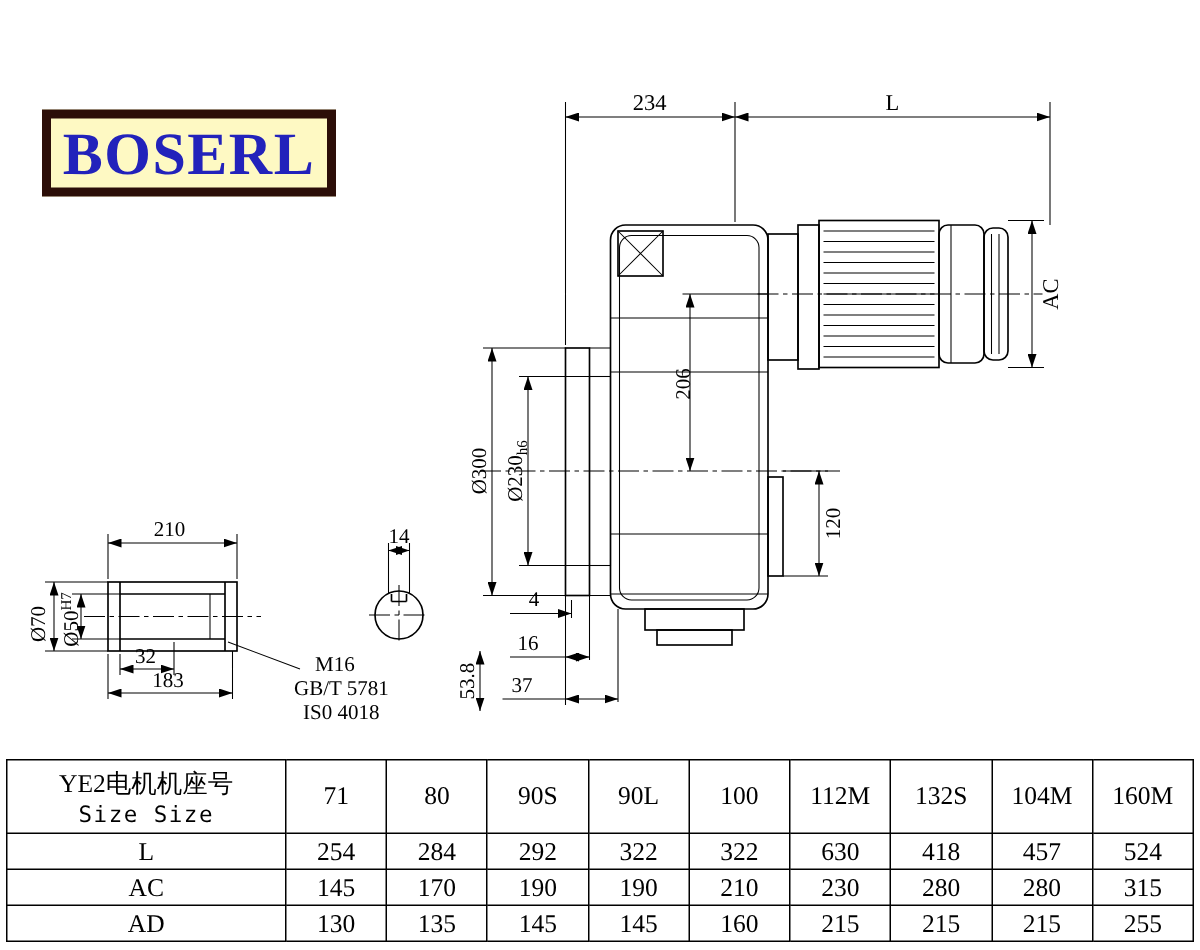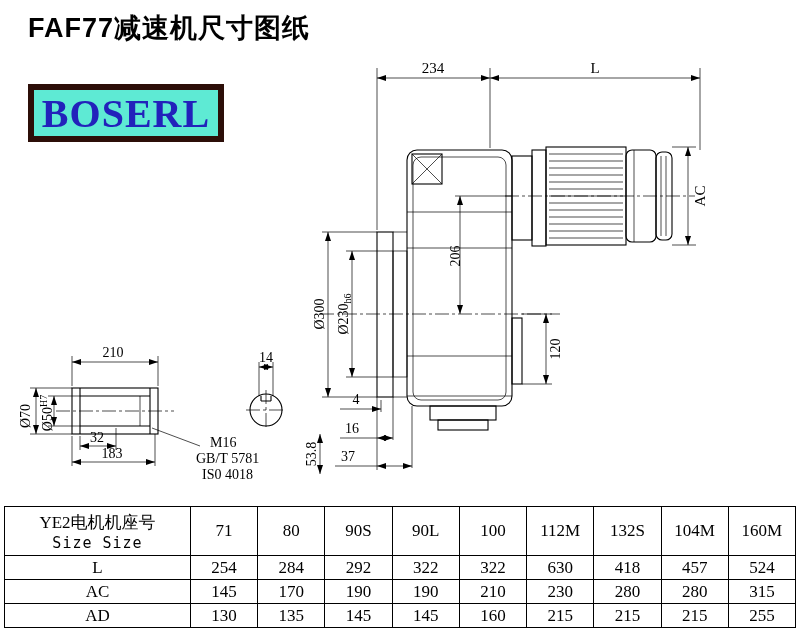--- a/index.html
+++ b/index.html
@@ -1,21 +1,21 @@
 <!DOCTYPE html>
 <html><head>
 <meta charset="utf-8">
 <style>
   html,body{margin:0;padding:0;background:#fff;}
   #page{position:relative;width:800px;height:633px;background:#fff;overflow:hidden;
         font-family:"Liberation Sans",sans-serif;color:#000;}
   .title{position:absolute;left:28px;top:10px;font-size:27px;font-weight:bold;
          font-family:"Liberation Sans",sans-serif;letter-spacing:1px;}
-  .logo{position:absolute;left:28px;top:84px;width:184px;height:46px;
-        border:6px solid #2c0e08;background:#5eead4;display:flex;align-items:center;justify-content:center;}
+  .logo{position:absolute;left:28px;top:73px;width:184px;height:46px;
+        border:6px solid #2c0e08;background:#fef9c3;display:flex;align-items:center;justify-content:center;}
   .logo span{font-family:"Liberation Serif",serif;font-weight:bold;font-size:40px;color:#2222bb;letter-spacing:1px;}
   svg.drawing{position:absolute;left:0;top:0;}
   svg .ln{stroke:#000;stroke-width:1.1;fill:none;}
   svg .tn{stroke:#000;stroke-width:0.7;fill:none;}
   svg .cl{stroke:#000;stroke-width:0.7;fill:none;stroke-dasharray:14 3 3 3;}
   svg .dim{stroke:#000;stroke-width:0.7;fill:none;}
   svg text{font-family:"Liberation Serif",serif;font-size:14px;fill:#000;}
   svg text.big{font-size:15px;}
   .size-table{position:absolute;left:4px;top:506px;width:792px;border-collapse:collapse;
               table-layout:fixed;font-family:"Liberation Serif",serif;}
@@ -25,21 +25,20 @@
   .size-table .row{height:24px;}
   .size-table col.c0{width:186px;}
   .cn{font-size:17px;font-family:Liberation Serif, serif;}
   .mono{font-family:"DejaVu Sans Mono",monospace;font-size:15px;letter-spacing:1px;}
 </style>
 </head>
 <body>
 
 <div id="page">
 
-  <div class="title">FAF77减速机尺寸图纸</div>
 
   <div class="logo">
     <span>BOSERL</span>
   </div>
 
   <svg class="drawing" width="800" height="633" viewBox="0 0 800 633">
     <defs>
       <marker id="arw" markerUnits="userSpaceOnUse" markerWidth="9" markerHeight="6" refX="9" refY="3" orient="auto-start-reverse">
         <path d="M0,0 L9,3 L0,6 Z" fill="#000"></path>
       </marker>

